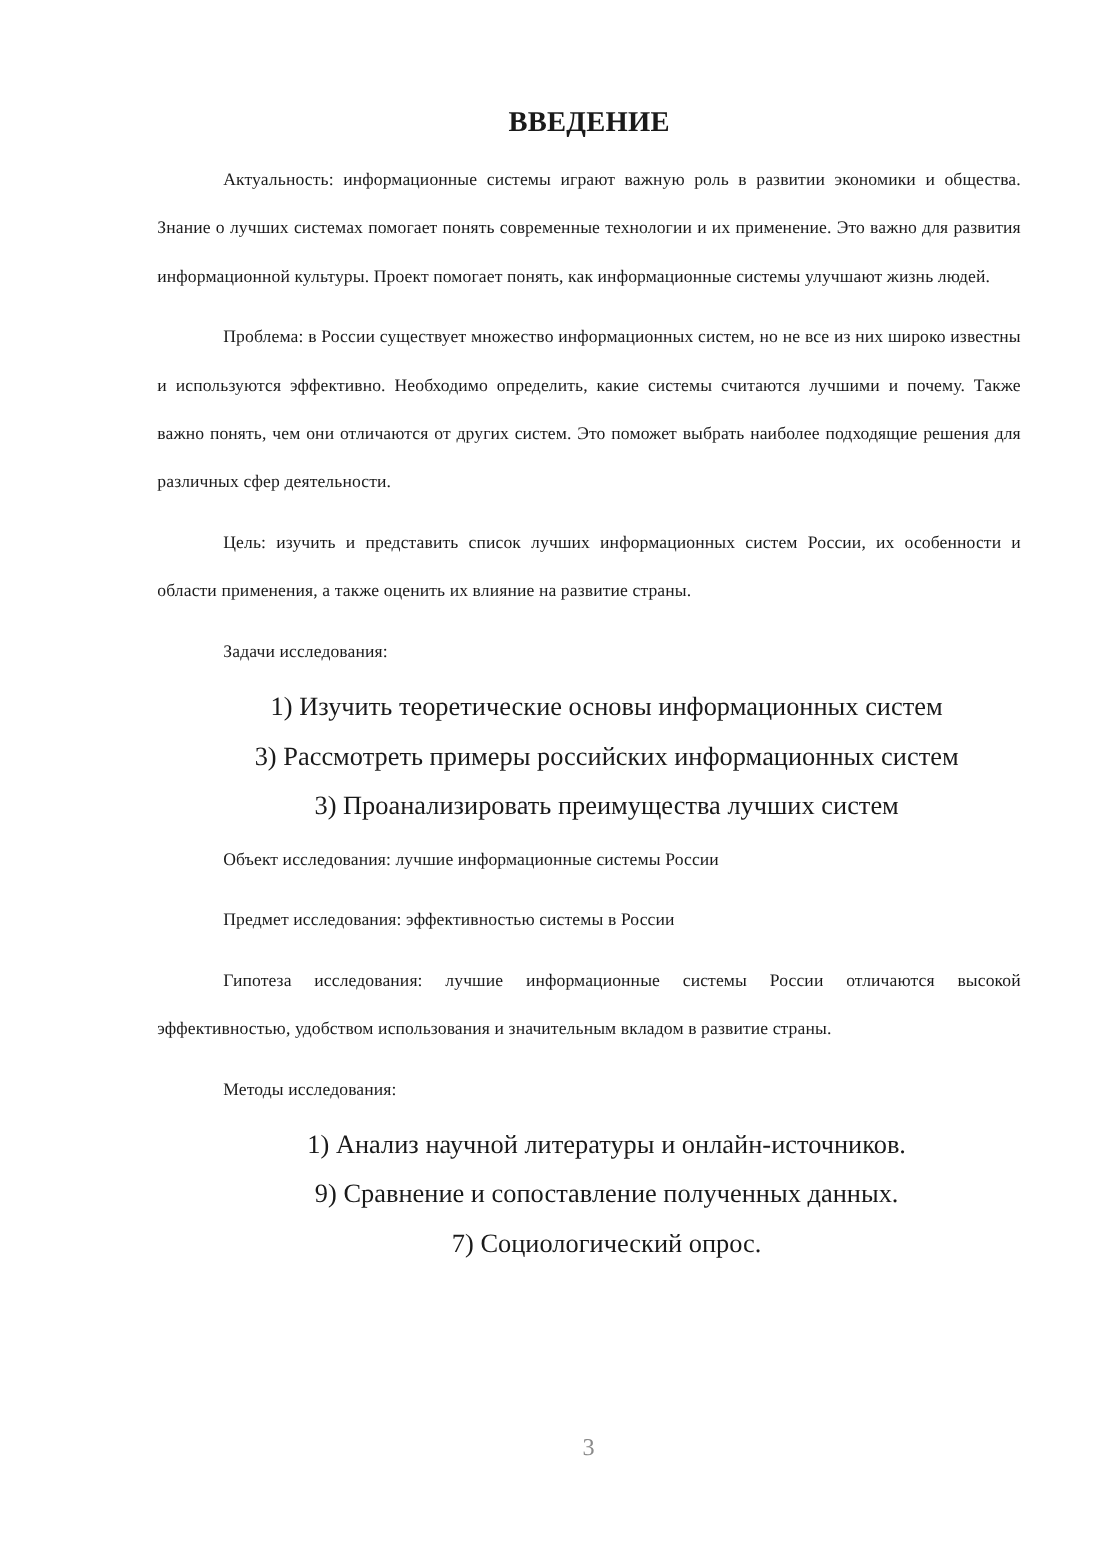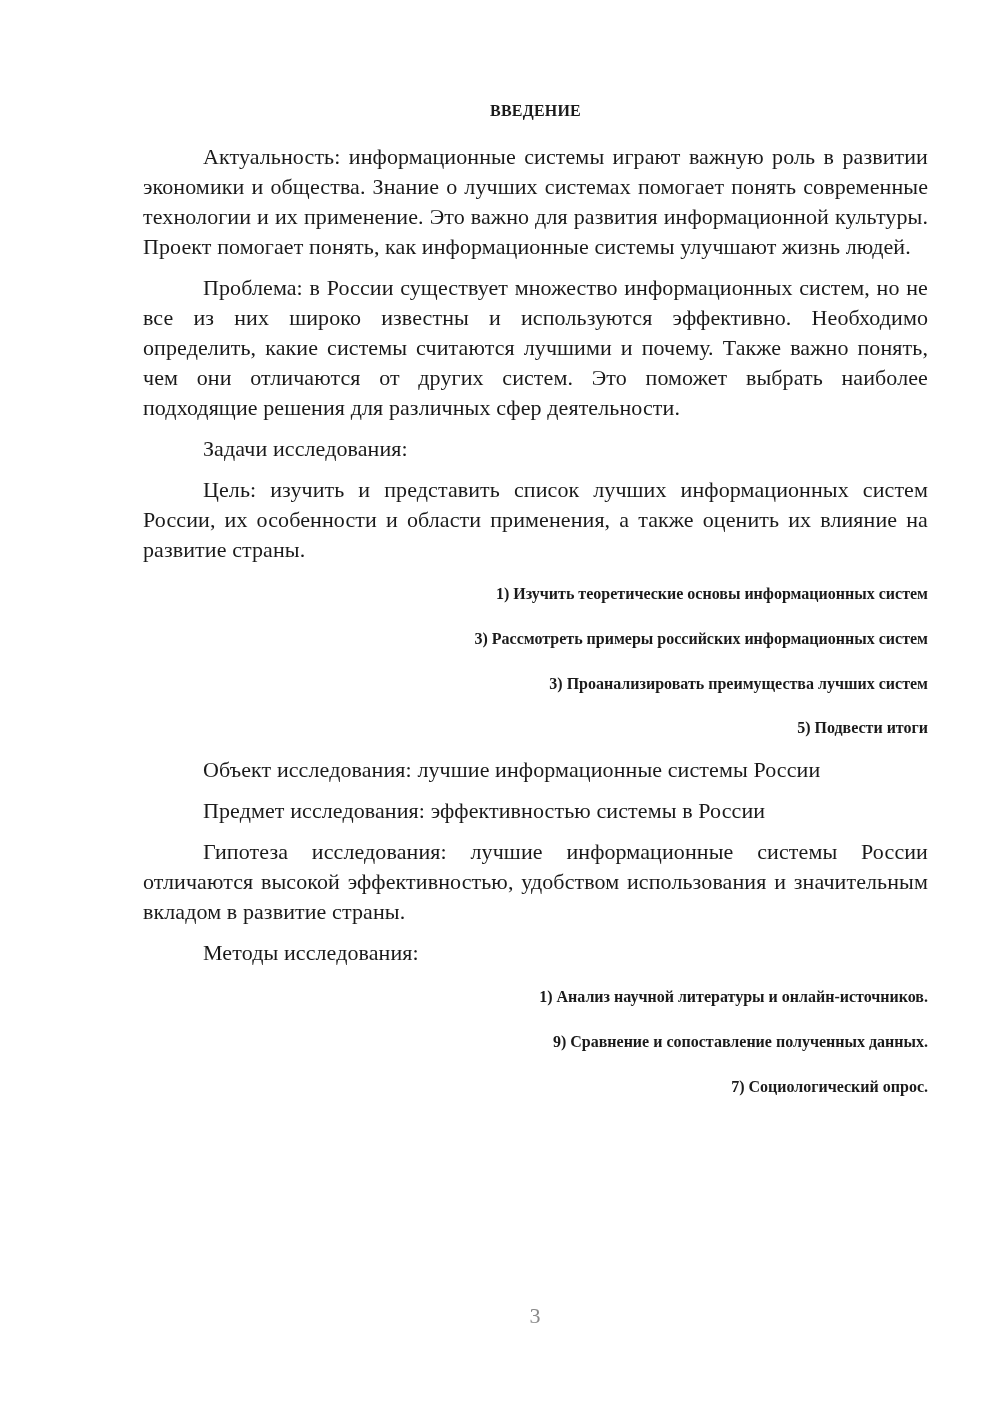--- a/index.html
+++ b/index.html
@@ -21,56 +21,55 @@
       top: 0;
       width: 785px;
     }
     .title {
       position: absolute;
       top: 96px;
       left: 0;
       width: 785px;
       text-align: center;
       font-weight: bold;
-      font-size: 16px;
+      font-size: 26px;
       line-height: 30px;
       margin: 0;
       padding-left: 0;
       letter-spacing: 0.2px;
     }
     .title span { display: inline-block; margin-left: 0; }
     .content {
       position: absolute;
       top: 142px;
       left: 0;
       width: 785px;
     }
     p.para {
       margin: 0 0 11px 0;
-      font-size: 22px;
-      line-height: 30px;
+      font-size: 16px;
+      line-height: 44px;
       text-align: justify;
       text-indent: 60px;
       letter-spacing: 0.1px;
     }
     p.para.plain {
       text-align: left;
     }
     ol.list {
       list-style: none;
       margin: 0;
       padding: 0;
     }
     ol.list li {
-      font-size: 16px;
+      font-size: 24px;
       line-height: 35.3px;
       margin: 0 0 9.5px 32px;
       padding: 0;
-      text-align: right;
-      font-weight: bold;
+      text-align: center;
     }
     .page-number {
       position: absolute;
       top: 1303px;
       left: 0;
       width: 1000px;
       text-align: center;
       font-size: 22px;
       color: #8a8a8a;
       padding-left: 70px;
@@ -79,28 +78,27 @@
   </style>
 </head>
 <body>
 
 <div class="page">
   <h1 class="title"><span>ВВЕДЕНИЕ</span></h1>
 
   <div class="content">
     <p class="para">Актуальность: информационные системы играют важную роль в развитии экономики и общества. Знание о лучших системах помогает понять современные технологии и их применение. Это важно для развития информационной культуры. Проект помогает понять, как информационные системы улучшают жизнь людей.</p>
     <p class="para">Проблема: в России существует множество информационных систем, но не все из них широко известны и используются эффективно. Необходимо определить, какие системы считаются лучшими и почему. Также важно понять, чем они отличаются от других систем. Это поможет выбрать наиболее подходящие решения для различных сфер деятельности.</p>
+    <p class="para">Цель: изучить и представить список лучших информационных систем России, их особенности и области применения, а также оценить их влияние на развитие страны.</p>
     <p class="para plain">Задачи исследования:</p>
-    <p class="para">Цель: изучить и представить список лучших информационных систем России, их особенности и области применения, а также оценить их влияние на развитие страны.</p>
 
     <ol class="list">
       <li>1) Изучить теоретические основы информационных систем</li>
       <li>3) Рассмотреть примеры российских информационных систем</li>
       <li>3) Проанализировать преимущества лучших систем</li>
-      <li>5) Подвести итоги</li>
     </ol>
 
     <p class="para plain">Объект исследования: лучшие информационные системы России</p>
     <p class="para plain">Предмет исследования: эффективностью системы в России</p>
     <p class="para">Гипотеза исследования: лучшие информационные системы России отличаются высокой эффективностью, удобством использования и значительным вкладом в развитие страны.</p>
     <p class="para plain">Методы исследования:</p>
 
     <ol class="list">
       <li>1) Анализ научной литературы и онлайн-источников.</li>
       <li>9) Сравнение и сопоставление полученных данных.</li>

